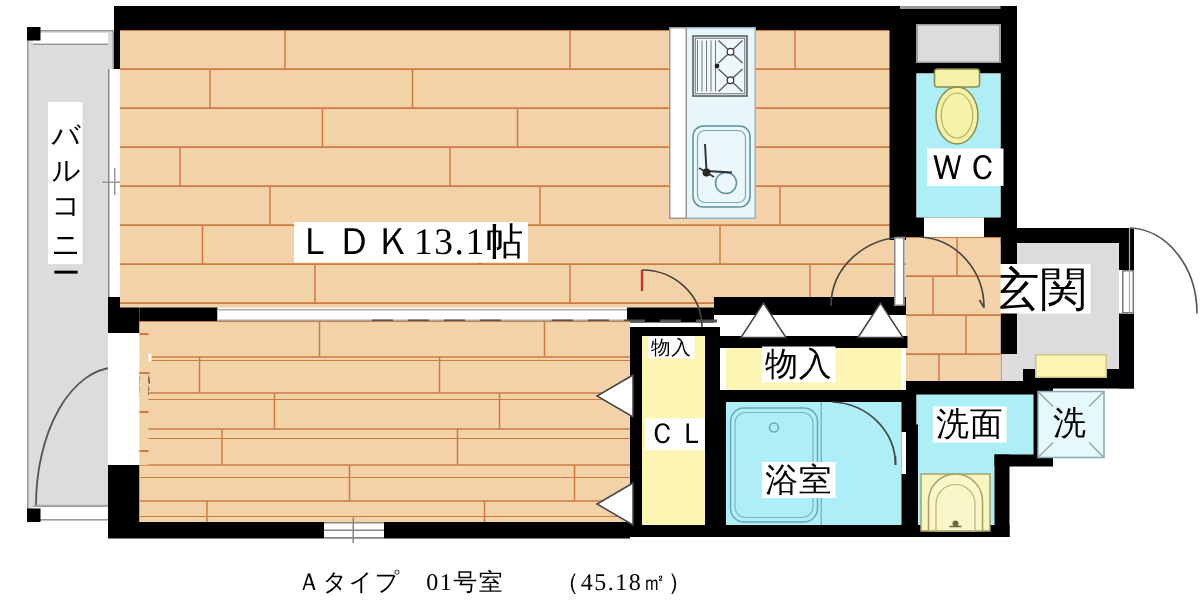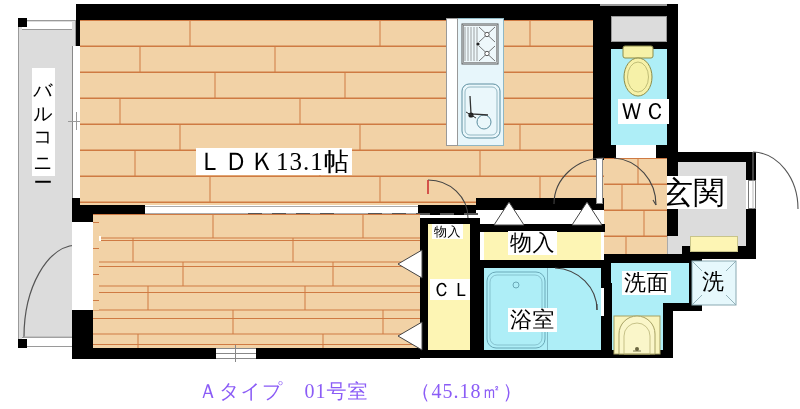--- a/index.html
+++ b/index.html
@@ -13,21 +13,21 @@
       repeating-linear-gradient(to bottom, #cf7a43 0px, #cf7a43 1px, transparent 1px, transparent 26px);
   }
   .floorlines{position:absolute;left:0;top:0;right:0;bottom:0;pointer-events:none;}
   .cyan{background:#aeeef7;}
   .yellowrm{background:#fdf5b4;}
   .gray{background:#dcdcdc;}
   .white{background:#ffffff;}
   .lbl{position:absolute;background:#ffffff;font-size:22px;color:#000;white-space:nowrap;letter-spacing:0.5px;line-height:1;padding:1px 2px;}
   .lbl-sm{font-size:13px;}
   .vlbl{writing-mode:vertical-rl;text-orientation:upright;}
-  .cap{position:absolute;font-size:20px;color:#8b5cf6;white-space:nowrap;letter-spacing:1px;}
+  .cap{position:absolute;font-size:16px;color:#000000;white-space:nowrap;letter-spacing:1px;}
   .thinline{background:#7b7b7b;}
   svg{display:block;overflow:visible;}
 </style>
 </head>
 <body>
 
 <div id="page">
 
   <div class="abs gray" style="left:18px;top:20px;width:58px;height:327px;border:1px solid #9a9a9a;"></div>
   <div class="abs white" style="left:22px;top:24px;width:50px;height:319px;background:#dcdcdc;"></div>

